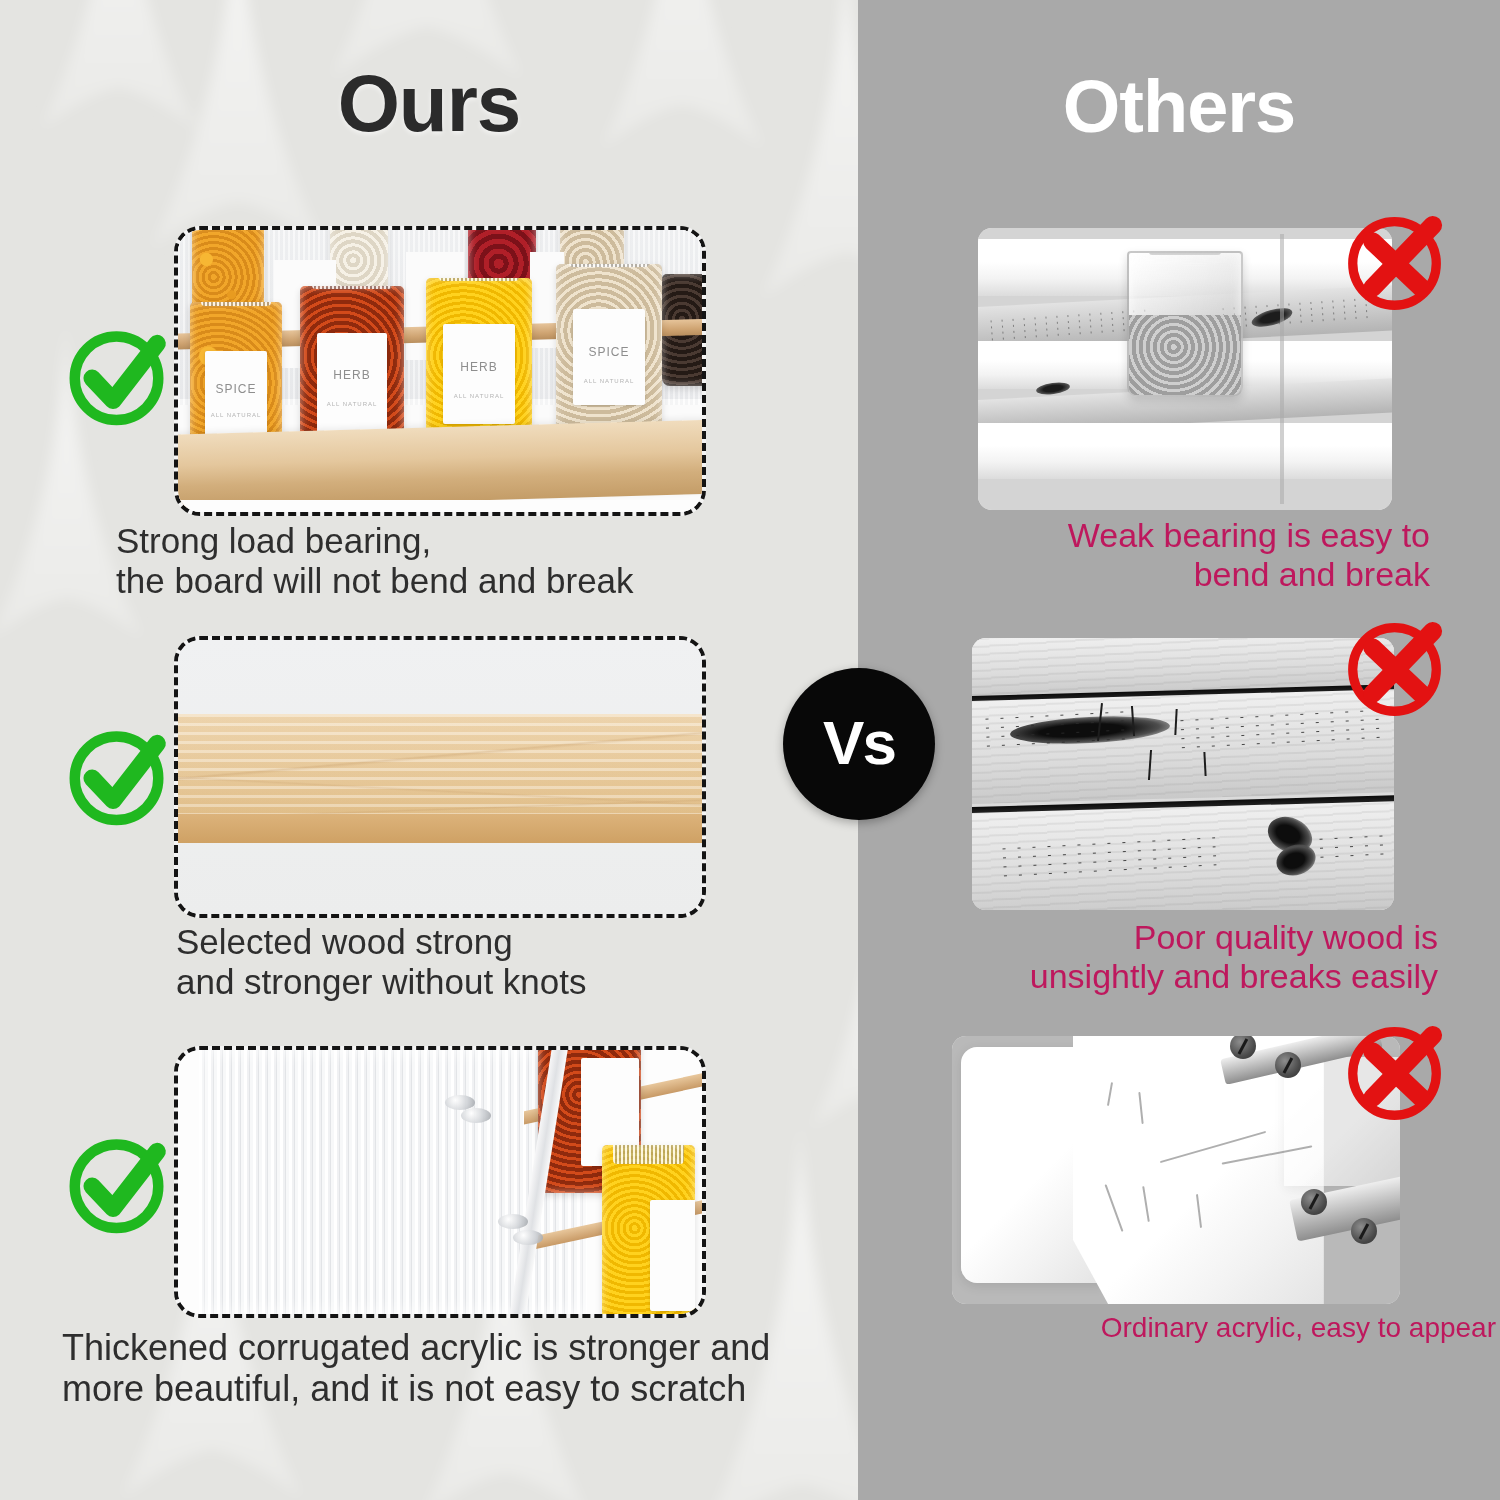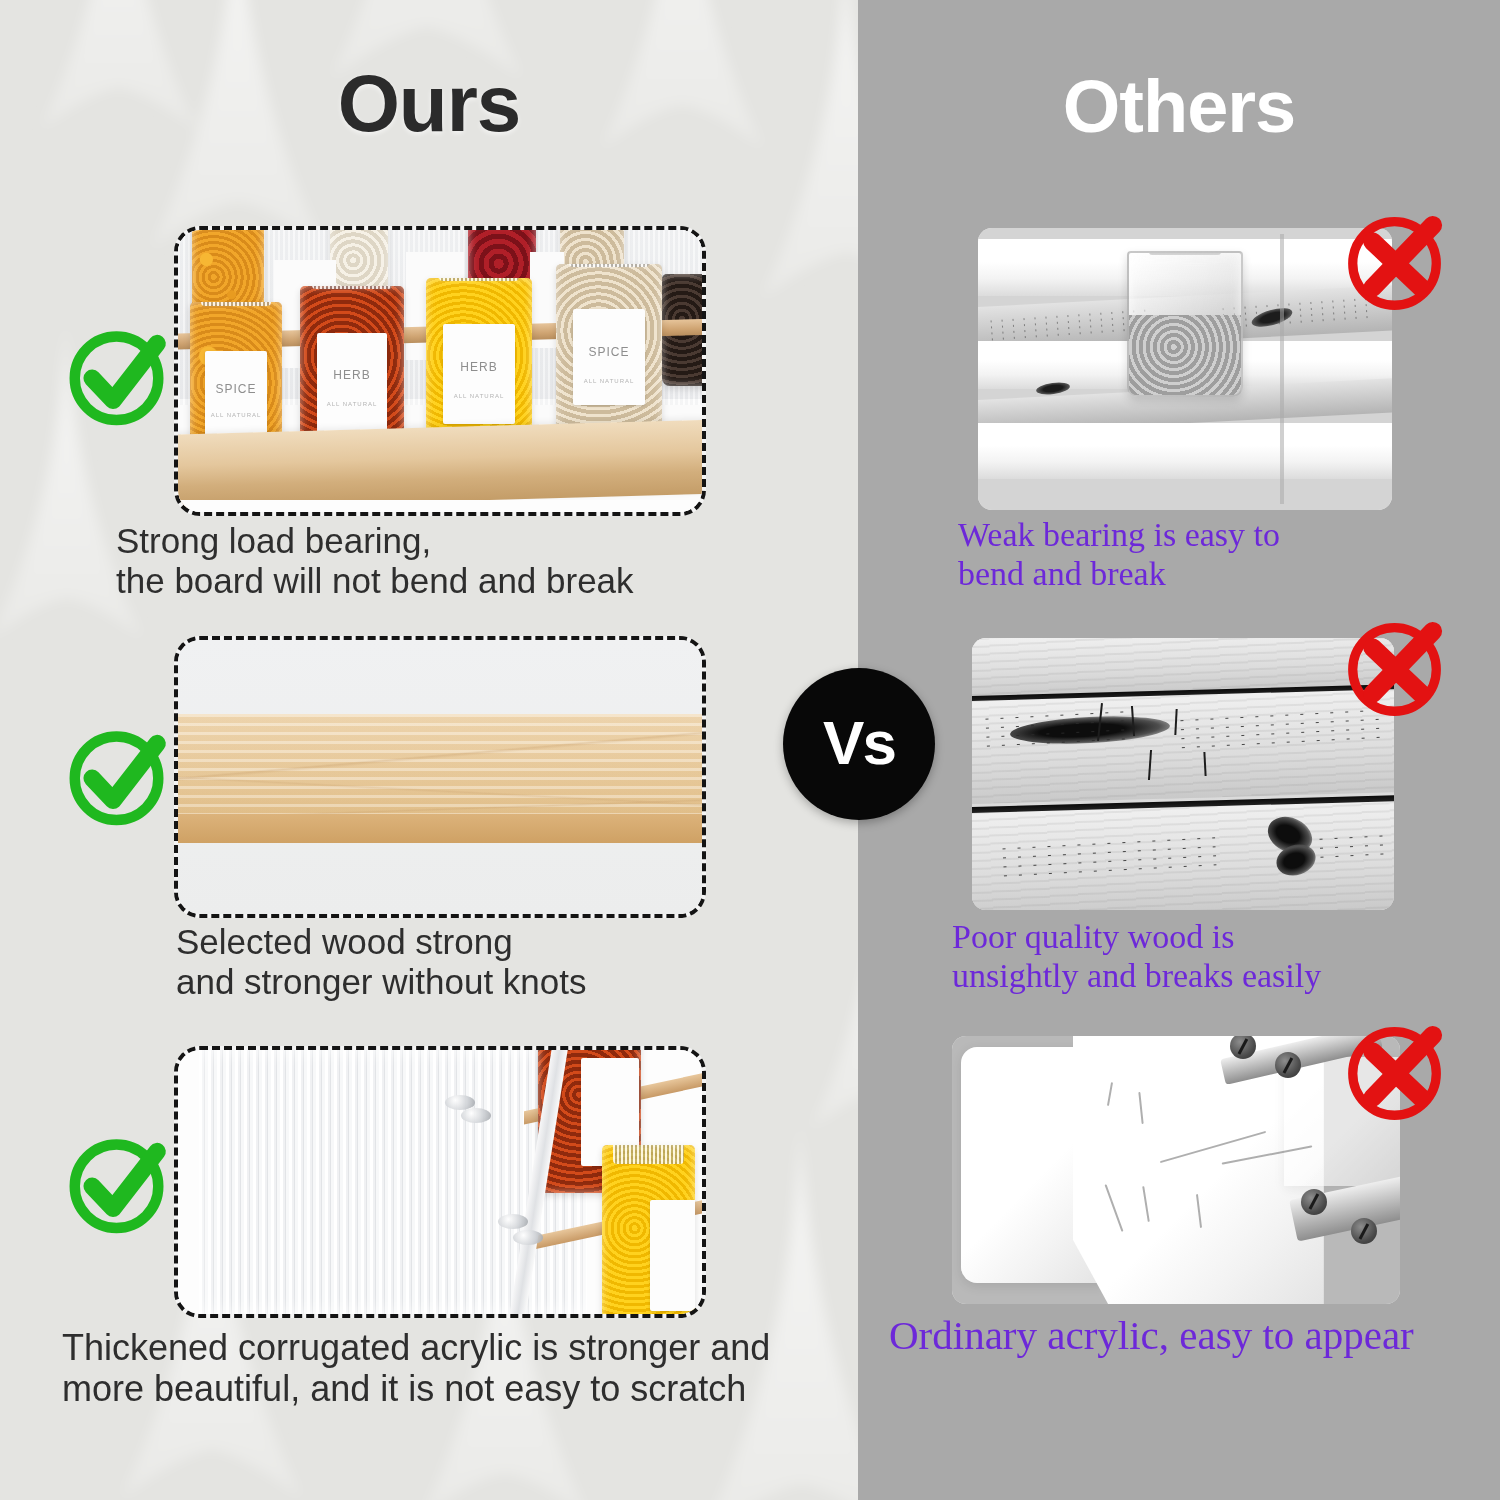--- a/index.html
+++ b/index.html
@@ -43,24 +43,23 @@
   .ours-cap {
     position:absolute; text-align:left;
     color:#2e2e2e; font-size:35px; line-height:1.13;
     font-weight:400;
   }
   .others-img {
     position:absolute; border-radius:14px; overflow:hidden;
     background:#efefef;
   }
   .others-cap {
-    position:absolute; text-align:left;
-    color:#6d28d9; font-size:34px; line-height:1.14;
+    position:absolute; text-align:right;
+    color:#be185d; font-size:34px; line-height:1.14;
     font-weight:400;
-    font-family:Liberation Serif, serif;
   }
 
   
   .mark { position:absolute; }
 
   
   .vs-badge {
     position:absolute; left:783px; top:668px; width:152px; height:152px;
     border-radius:50%; background:#080808;
     display:flex; align-items:center; justify-content:center;
@@ -528,21 +527,21 @@
 
       <div class="bracket" style="left:60%; top:2%;  width:36%; height:26px; transform:rotate(-13deg);"></div>
       <div class="screw" style="left:62%; top:-1%;"></div>
       <div class="screw" style="left:72%; top:6%;"></div>
       <div class="bracket" style="left:76%; top:56%; width:30%; height:42px; transform:rotate(-12deg);"></div>
       <div class="screw" style="left:78%; top:57%;"></div>
       <div class="screw" style="left:89%; top:68%;"></div>
     </div>
   </div>
 
-  <div class="others-cap" style="left:889px; top:1312px; width:548px; font-size:41px;">
+  <div class="others-cap" style="left:948px; top:1312px; width:548px; font-size:28px;">
     <div>Ordinary acrylic, easy to appear</div>
   </div>
 
   <svg class="mark" style="left:1340px; top:1012px;" width="116" height="116" viewBox="0 0 100 100">
     <circle cx="47" cy="53" r="36" fill="none" stroke="#e31212" stroke-width="8"></circle>
     <path d="M28 34 L70 74" fill="none" stroke="#e31212" stroke-width="16" stroke-linecap="round"></path>
     <path d="M28 74 L80 20" fill="none" stroke="#e31212" stroke-width="16" stroke-linecap="round"></path>
   </svg>
 
 </div>

